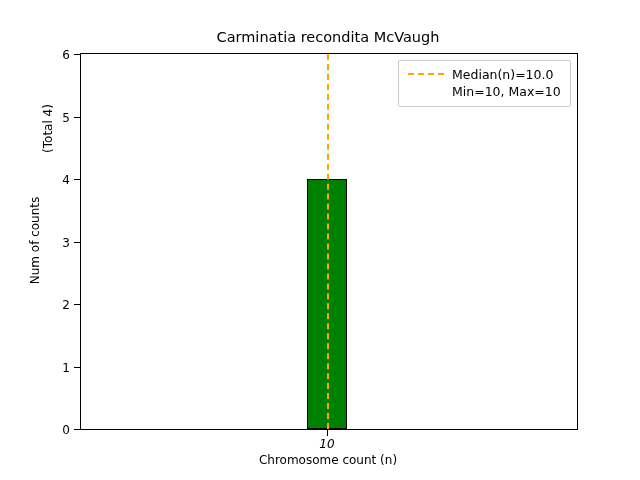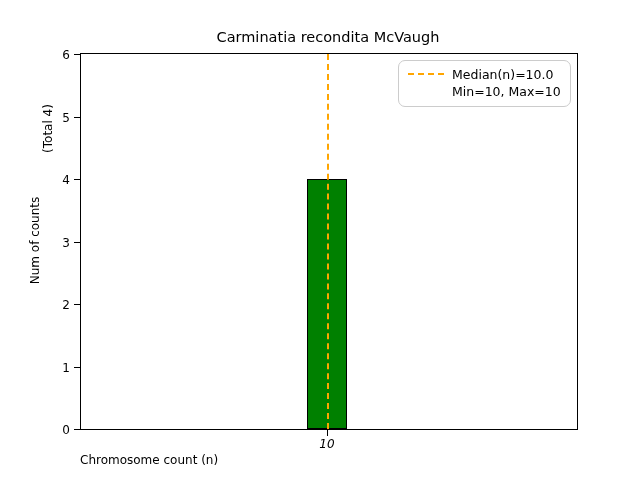--- a/index.html
+++ b/index.html
@@ -83,20 +83,21 @@
     line-height: 1;
     font-style: italic;
   }
 
   
   #xlabel {
     position: absolute;
     left: 80px;
     top: 453px;
     width: 496px;
+    text-align: center;
     font-size: 12px;
     white-space: nowrap;
   }
   #ylabel {
     position: absolute;
     left: 0px;
     top: 53px;
     width: 375px;
     height: 18px;
     transform: rotate(-90deg);
@@ -143,21 +144,21 @@
   }
 
   
   #legend {
     position: absolute;
     left: 398px;
     top: 60px;
     box-sizing: border-box;
     background: #ffffff;
     border: 0.9px solid #cccccc;
-    border-radius: 7px;
+    border-radius: 2px;
     padding: 5px 9px 6px 9px;
     display: flex;
     flex-direction: row;
     align-items: flex-start;
     gap: 8px;
   }
   #legend-swatch-wrap {
     width: 36px;
     height: 17px;
     position: relative;

